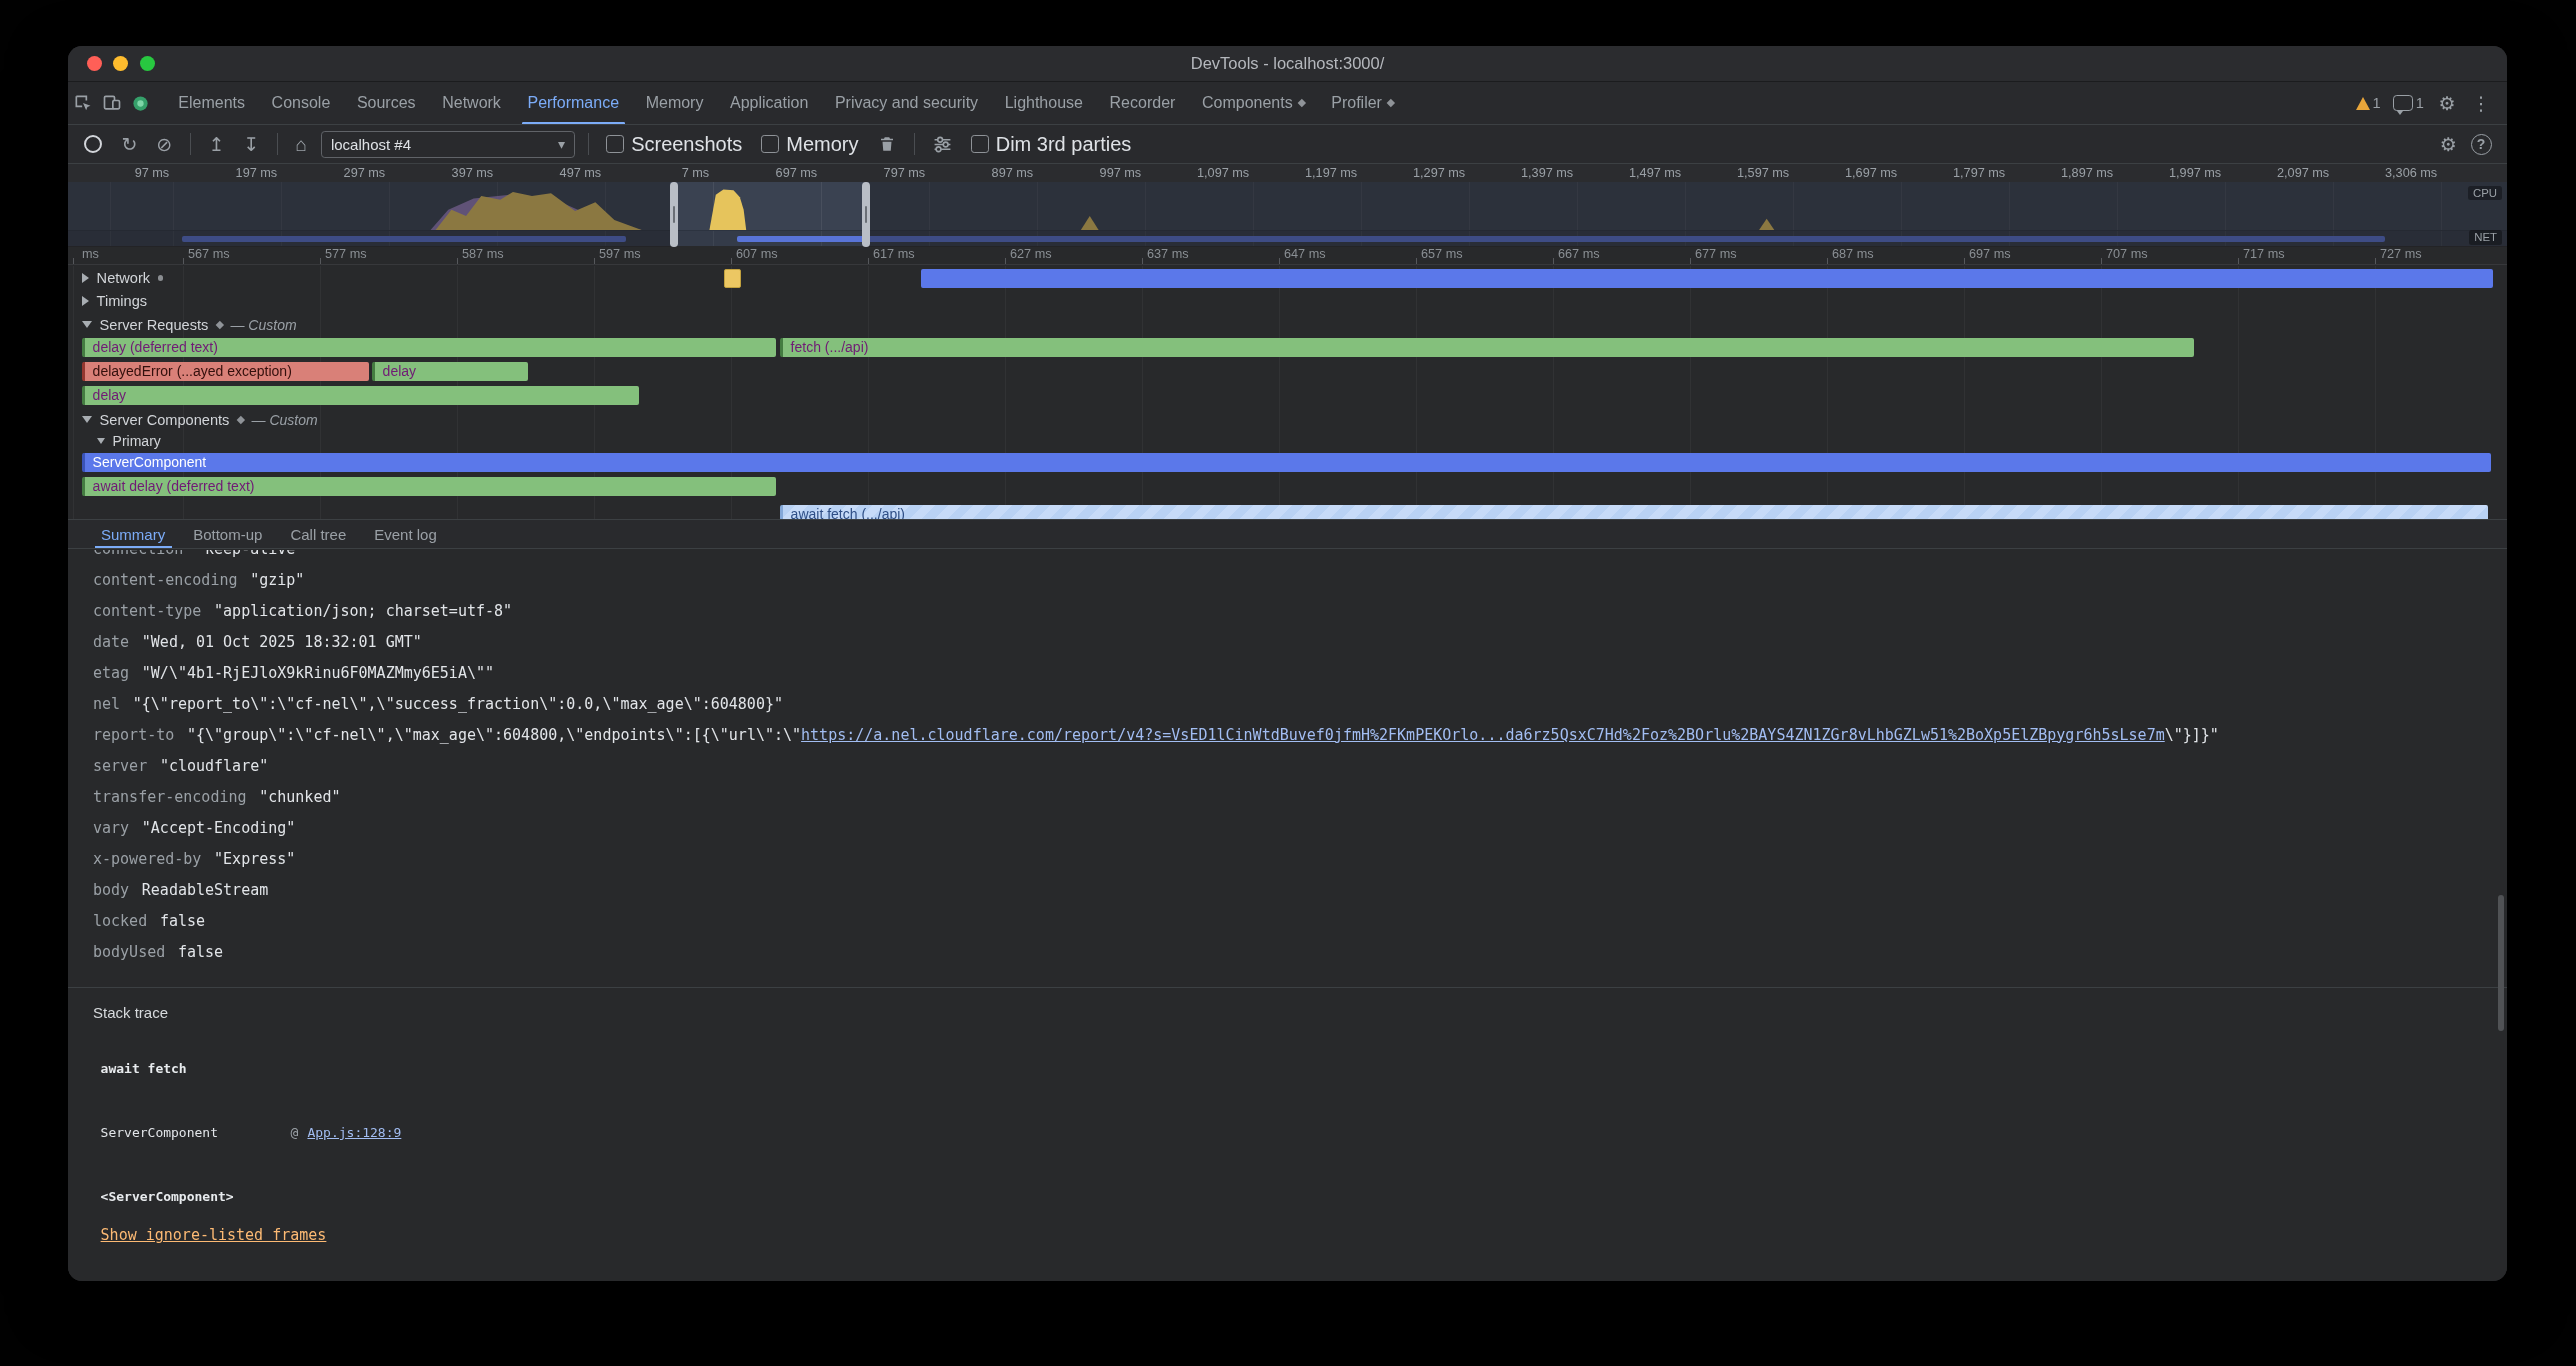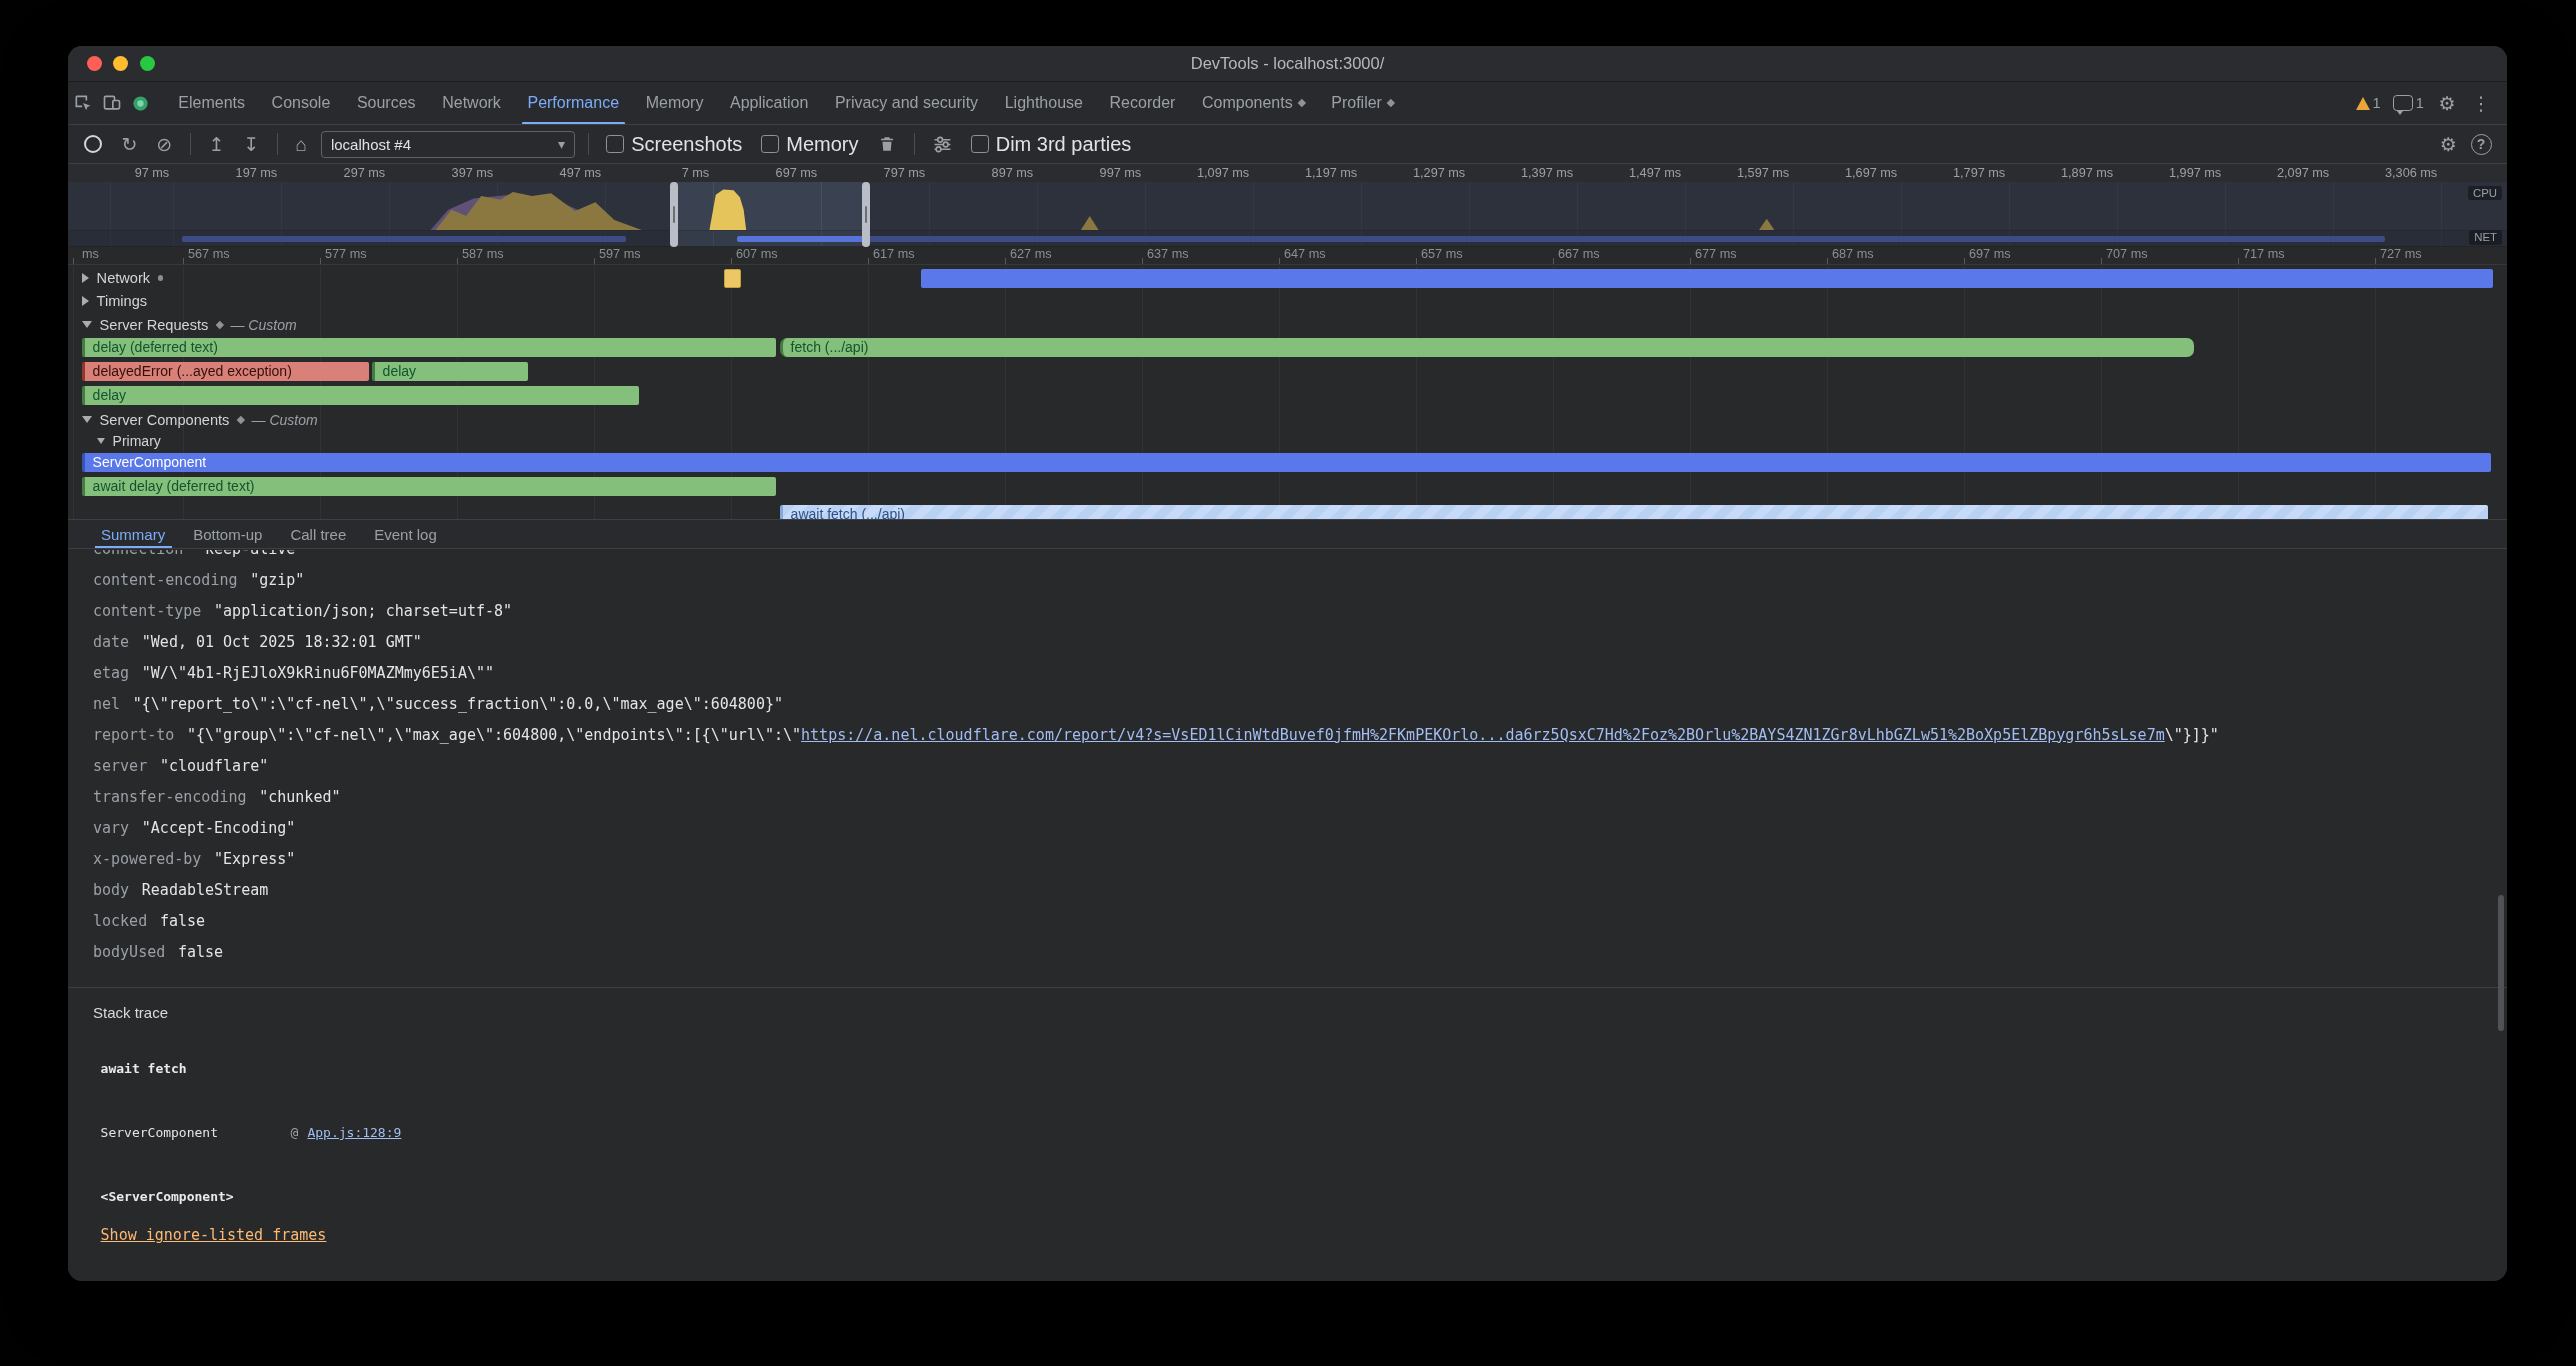--- a/index.html
+++ b/index.html
@@ -61,21 +61,21 @@
 
   
   .tracks{position:absolute;left:0;top:220px;width:100%;height:253px;background-color:#28292b;background-image:repeating-linear-gradient(90deg,rgba(255,255,255,.045) 0 1.3px,transparent 1.3px 137px);background-position:115px 0;overflow:hidden;}
   .trow{position:absolute;left:0;width:100%;}
   .thead{display:flex;align-items:center;gap:7.6px;padding-left:14px;color:#d2d5d9;font-size:14.6px;height:100%;}
   .tri-r{width:0;height:0;border-top:5px solid transparent;border-bottom:5px solid transparent;border-left:7px solid #a8adb2;flex:0 0 auto;}
   .tri-d{width:0;height:0;border-left:5px solid transparent;border-right:5px solid transparent;border-top:7px solid #a8adb2;flex:0 0 auto;}
   .cfg-dot{width:5.7px;height:5.7px;border-radius:50%;background:#8a8d91;flex:0 0 auto;}
   .annot{color:#9aa0a6;font-style:italic;font-size:14px;}
   .bar{position:absolute;height:19px;top:1.3px;border-radius:1.9px;font-size:14px;line-height:19px;padding-left:7.6px;white-space:nowrap;overflow:hidden;box-sizing:border-box;}
-  .bar.green{background:#84c07c;border-left:3.8px solid #447c41;color:#14532d;}
+  .bar.green{background:#84c07c;border-left:3.8px solid #447c41;color:#701a75;}
   .bar.red{background:#d98078;border-left:3.8px solid #93362f;color:#330f0c;}
   .bar.blue{background:#5b78ea;border-left:3.8px solid #3a53b8;color:#ffffff;}
   .bar.lightblue{background:repeating-linear-gradient(135deg,#b9d2f4 0 9px,#c7dbf8 9px 18px);border-left:3.8px solid #84a8d8;color:#2f4f86;}
   .bar.yellow{background:#ecc763;border:0.6px solid #c2a13e;}
 
   
   .bottombar{position:absolute;left:0;top:473px;width:100%;height:30px;background:#292a2d;border-top:0.6px solid #3c4043;border-bottom:0.6px solid #3c4043;display:flex;align-items:center;padding-left:19px;box-sizing:border-box;}
   .btab{padding:0 14px;height:100%;display:flex;align-items:center;color:#9aa0a6;font-size:15px;position:relative;}
   .btab.active{color:#7cacf8;}
   .btab.active::after{content:"";position:absolute;left:7.6px;right:7.6px;bottom:0;height:1.9px;background:#7cacf8;}
@@ -319,21 +319,21 @@
         <div class="thead">
           <span class="tri-d"></span>
           <span>Server Requests</span>
           <span class="diamond" style="margin-left:1.3px;"></span>
           <span class="annot">— Custom</span>
         </div>
       </div>
 
       <div class="trow" style="top:71px;height:21.6px;">
         <div class="bar green" style="left:14px;width:694px;">delay (deferred text)</div>
-        <div class="bar green" style="left:712px;width:1414px;border-radius:7px;">fetch (.../api)</div>
+        <div class="bar green" style="left:712px;width:1414px;">fetch (.../api)</div>
       </div>
       <div class="trow" style="top:95px;height:21.6px;">
         <div class="bar red" style="left:14px;width:287px;">delayedError (...ayed exception)</div>
         <div class="bar green" style="left:304px;width:156px;">delay</div>
       </div>
       <div class="trow" style="top:119px;height:21.6px;">
         <div class="bar green" style="left:14px;width:557px;">delay</div>
       </div>
 
       <div class="trow" style="top:143px;height:21.6px;">

